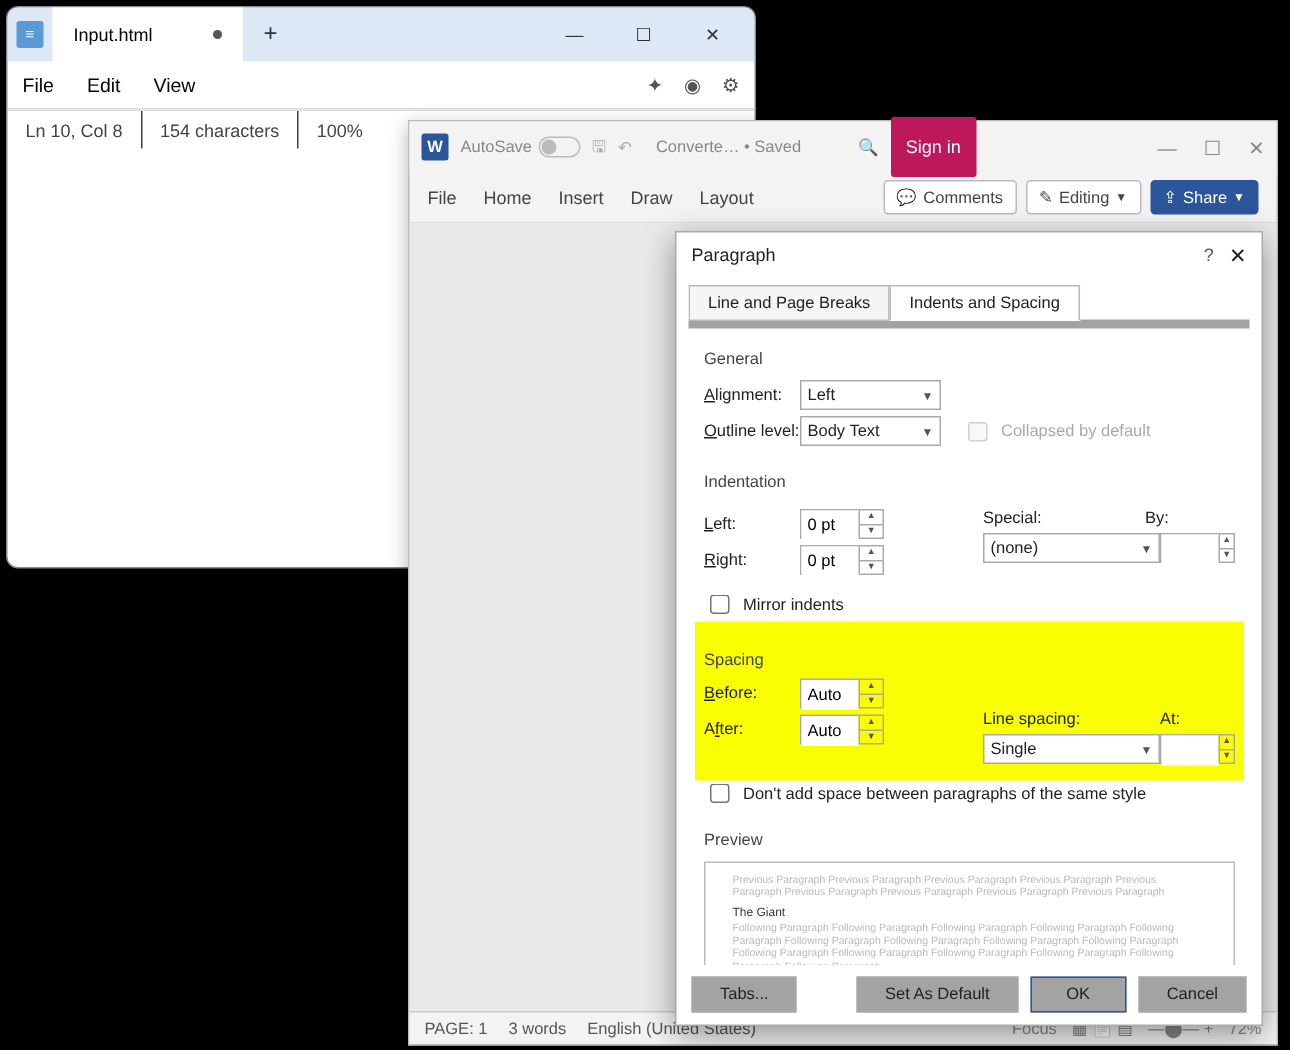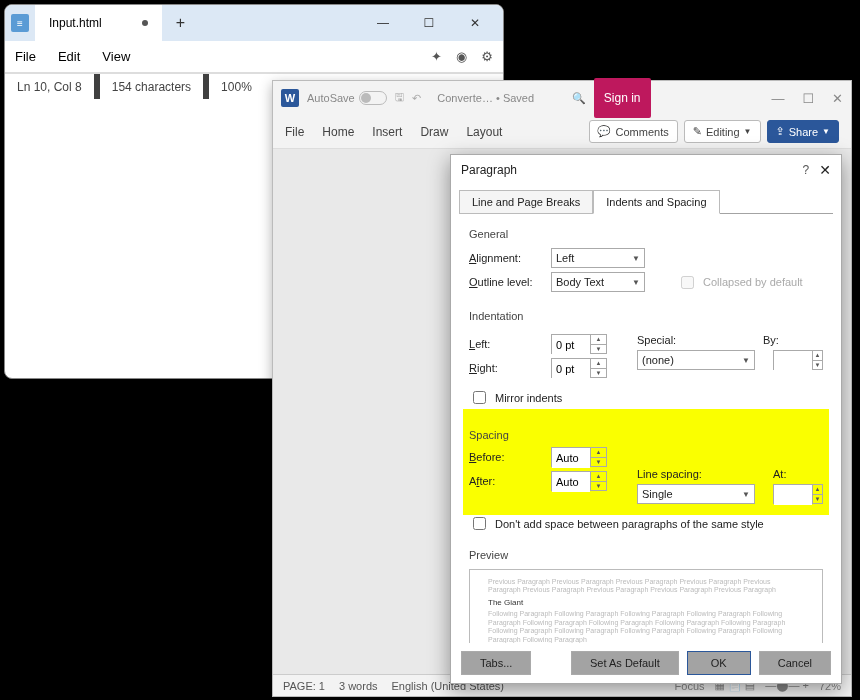--- a/index.html
+++ b/index.html
@@ -11,21 +11,21 @@
 .np-tab-dot { width:6px;height:6px;border-radius:50%;background:#555;}
 .np-plus { margin-left: 14px; font-size: 16px; color: #333; cursor:pointer;}
 .np-winbtns { margin-left: auto; display: flex; gap: 2px; }
 .np-winbtn { width: 44px; height: 30px; display:flex;align-items:center;justify-content:center; font-size:12px; color:#333; cursor:pointer;}
 .np-menu { height: 32px; display: flex; align-items: center; padding: 0 10px; border-bottom: 1px solid #ddd; gap: 22px; font-size: 13px; }
 .np-menu-right { margin-left:auto; display:flex; gap:14px; align-items:center; color:#555;}
 .np-menu-right span{cursor:pointer;}
 .np-body { flex: 1; padding: 8px 14px; font-family: Consolas, monospace; font-size: 14px; line-height: 1.35; white-space: pre; overflow: auto; }
 .cursor { display:inline-block; width:1px; height:15px; background:#000; vertical-align:middle; margin-left:-1px;}
 .np-status { height: 26px; border-top: 1px solid #ddd; display: flex; align-items: center; font-size: 12px; color: #444; }
-.np-status > div { padding: 0 12px; border-right: 6px solid #404040; height:100%; display:flex; align-items:center;}
+.np-status > div { padding: 0 12px; border-right: 1px solid #404040; height:100%; display:flex; align-items:center;}
 .np-status > div:last-child{border:none;}
 
 .word { position: absolute; left: 272px; top: 80px; width: 580px; height: 617px; background: #f3f3f3; border: 1px solid #bbb; box-shadow: 0 4px 12px rgba(0,0,0,.3); display:flex; flex-direction:column; }
 .w-title { height: 34px; background: #f3f3f3; display: flex; align-items: center; padding: 0 8px; gap: 8px; font-size: 11px; color: #888;}
 .w-logo { width: 18px; height: 18px; background: #2b579a; color: #fff; display:flex;align-items:center;justify-content:center; font-weight: bold; font-size: 11px; border-radius: 2px;}
 .w-autosave{display:flex;align-items:center;gap:4px;}
 .w-toggle{width:28px;height:14px;border:1px solid #bbb;border-radius:7px;position:relative;}
 .w-toggle::after{content:"";position:absolute;left:1px;top:1px;width:10px;height:10px;border-radius:50%;background:#bbb;}
 .w-signin { background:#be185d;color:#fff;padding:13px 10px;border-radius:2px;font-size:12px;}
 .w-winbtns{margin-left:auto;display:flex;gap:18px;color:#888;font-size:13px;}
@@ -39,23 +39,23 @@
 .w-status{height:22px;border-top:1px solid #ccc;background:#f3f3f3;display:flex;align-items:center;font-size:11px;color:#555;padding:0 10px;gap:14px;}
 .w-status .rs{margin-left:auto;display:flex;gap:10px;align-items:center;color:#888;}
 
 .dlg { position: absolute; left: 450px; top: 154px; width: 392px; height: 530px; background: #fff; border: 1px solid #aaa; box-shadow: 0 6px 20px rgba(0,0,0,.4); display:flex; flex-direction:column; font-size:11px; color:#222;}
 .dlg-title{height:30px;display:flex;align-items:center;padding:0 10px;font-size:12px;}
 .dlg-title .help{margin-left:auto;color:#555;margin-right:10px;cursor:pointer;}
 .dlg-title .x{font-size:14px;cursor:pointer;}
 .dlg-tabs{padding:4px 8px 0;display:flex;}
 .dlg-tab{border:1px solid #bbb;padding:5px 12px;font-size:11px;background:#f5f5f5;cursor:pointer;position:relative;top:1px;}
 .dlg-tab.active{background:#fff;border-bottom-color:#fff;}
-.dlg-body{flex:1;border-top:1px solid #a3a3a3;margin:0 8px;padding:8px 10px 4px;overflow:auto;}
+.dlg-body{flex:1;border-top:6px solid #a3a3a3;margin:0 8px;padding:8px 10px 4px;overflow:auto;}
 .sec{font-size:11px;color:#444;margin:6px 0 8px;}
-.row{display:flex;align-items:center;margin:4px 0;gap:18px;}
+.row{display:flex;align-items:center;margin:4px 0;gap:0;}
 .lbl{width:64px;}
 .lbl .u{text-decoration:underline;}
 .sel, .spin input{border:1px solid #aaa;height:20px;font-size:11px;padding:0 4px;background:#fff;}
 .sel{width:94px;display:flex;align-items:center;justify-content:space-between;padding:0 4px;cursor:pointer;}
 .sel .arr{font-size:8px;color:#555;}
 .selw{width:118px;}
 .spin{display:flex;align-items:stretch;border:1px solid #aaa;width:56px;height:20px;}
 .spin input{border:none;width:38px;outline:none;}
 .spin .sp{width:16px;display:flex;flex-direction:column;border-left:1px solid #aaa;}
 .spin .sp div{flex:1;display:flex;align-items:center;justify-content:center;font-size:6px;color:#555;cursor:pointer;}

